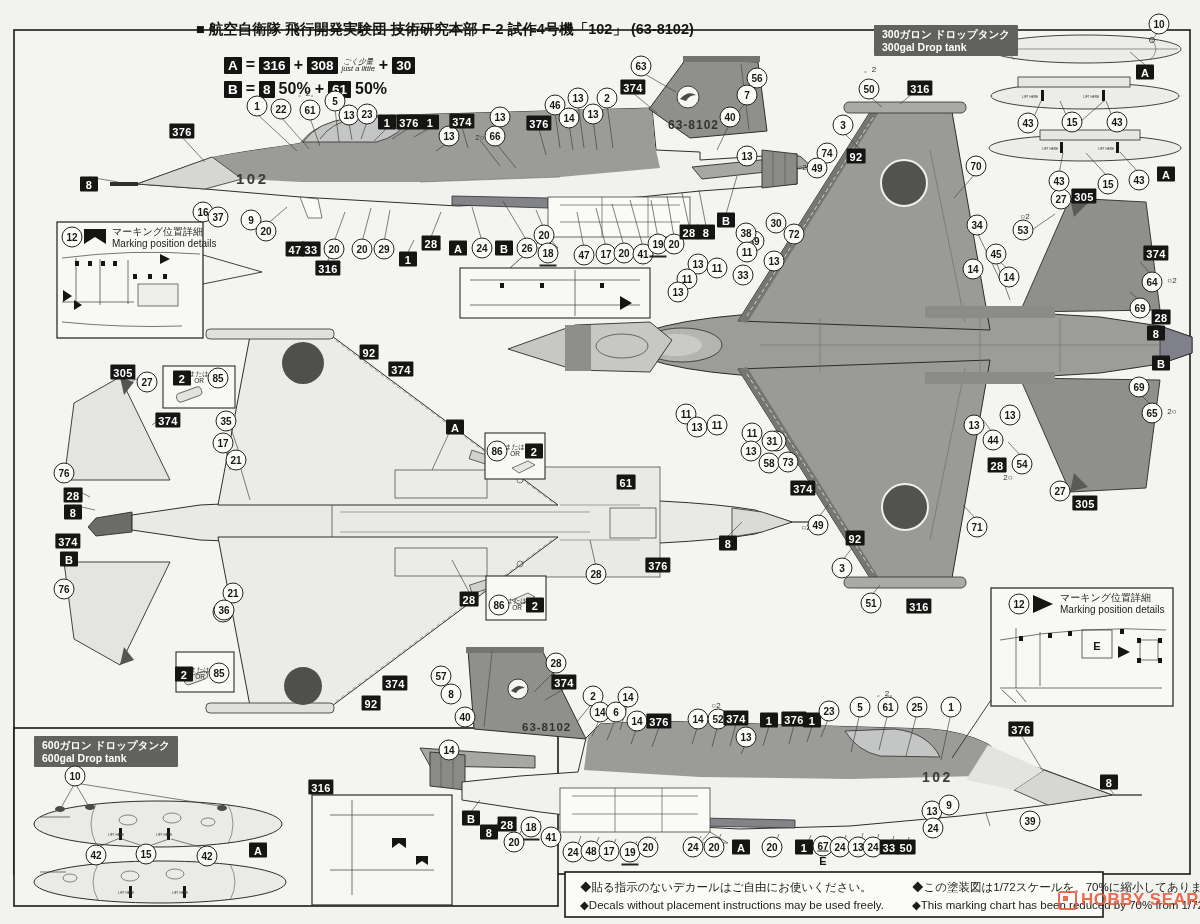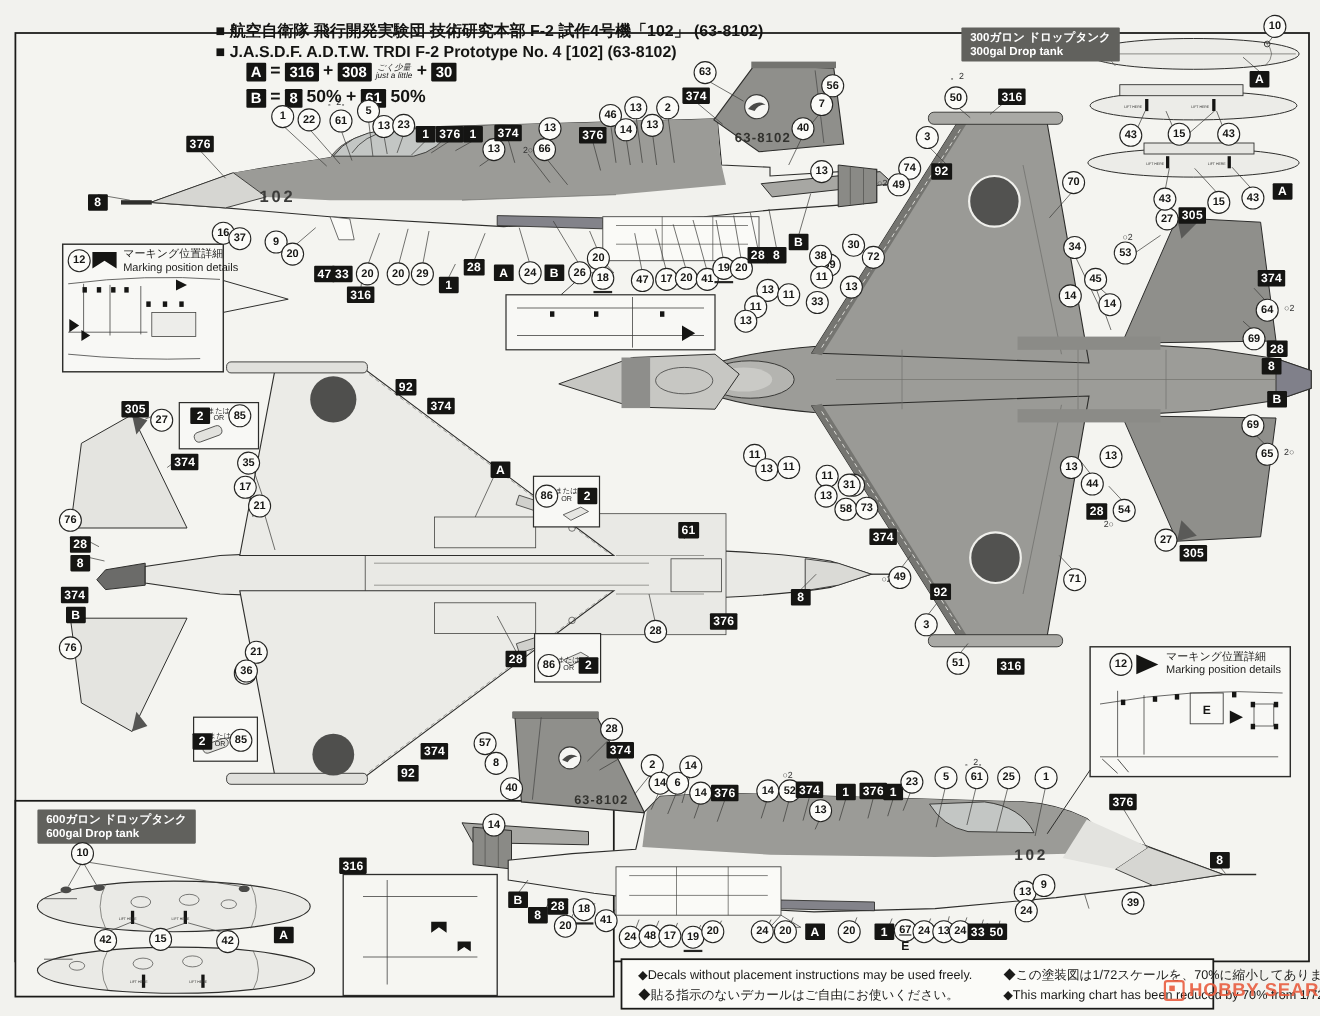--- a/index.html
+++ b/index.html
@@ -260,21 +260,20 @@
       <path d="M147,375 L132,381 M168,413 L152,425 M226,414 L240,455 M73,488 L90,497 M73,505 L95,510 M455,420 L432,470 M469,592 L452,560 M596,567 L590,540 M626,475 L622,490 M728,536 L742,522 M236,452 L250,500 M223,436 L230,470"></path>
       <path d="M556,670 L534,692 M564,689 L545,700 M593,702 L577,722 M600,718 L592,736 M616,718 L607,740 M628,703 L620,730 M637,727 L631,744 M659,727 L652,747 M698,725 L692,744 M718,725 L712,747 M736,724 L730,746 M746,743 L741,754 M769,726 L763,746 M794,725 L789,744 M812,726 L807,742 M829,717 L821,737 M860,713 L851,752 M888,713 L879,750 M917,713 L906,756 M951,713 L941,760 M1021,735 L1043,771 M1109,788 L1114,794"></path>
       <path d="M489,837 L499,821 M514,847 L521,831 M531,833 L541,821 M551,842 L559,827 M573,857 L581,836 M591,856 L599,837 M609,856 L616,839 M630,857 L637,841 M648,852 L656,837 M693,852 L701,836 M714,852 L721,834 M772,852 L779,834 M804,852 L811,835 M840,852 L846,835 M858,852 L863,833 M873,852 L879,834 M889,852 L894,836 M906,852 L909,837 M933,833 L941,816 M949,811 L956,801 M990,826 L986,813 M932,816 L926,801 M471,812 L480,800"></path>
       <path d="M1159,31 L1152,40 M1145,65 L1130,52 M1028,130 L1041,101 M1072,129 L1060,101 M1072,129 L1104,101 M1117,129 L1106,101 M1059,174 L1063,153 M1108,177 L1086,153 M1139,173 L1120,152 M75,783 L62,806 M75,783 L88,805 M75,783 L220,806 M96,848 L120,838 M146,847 L122,839 M146,847 L169,839 M207,849 L171,839"></path>
     </g>
   </svg>
 
 
   <div id="header-block" class="abs" style="left:196px;top:20px;">
     <div>■ 航空自衛隊 飛行開発実験団 技術研究本部 F-2 試作4号機「102」 (63-8102)</div>
-    <div>■ J.A.S.D.F. A.D.T.W. TRDI F-2 Prototype No. 4 [102] (63-8102)</div>
   </div>
 
   <div class="formula abs" style="left:224px;top:56px;">
     <span class="fb">A</span>
     <span>=</span>
     <span class="fb">316</span>
     <span>+</span>
     <span class="fb">308</span>
     <span class="stack">
       <i>ごく少量</i>
@@ -309,22 +308,22 @@
     <div>Marking position details</div>
   </div>
 
   <div class="mark-title abs" style="left:1060px;top:592px;">
     <div>マーキング位置詳細</div>
     <div>Marking position details</div>
   </div>
 
   <div id="notes" class="abs" style="left:580px;top:878px;">
     <div>
+      <div>◆貼る指示のないデカールはご自由にお使いください。</div>
       <div>◆Decals without placement instructions may be used freely.</div>
-      <div>◆貼る指示のないデカールはご自由にお使いください。</div>
     </div>
     <div>
       <div>◆この塗装図は1/72スケールを、70%に縮小してあります。</div>
       <div>◆This marking chart has been reduced by 70% from 1/72 scale.</div>
     </div>
   </div>
 
   <div id="watermark" class="abs" style="left:1058px;top:890px;">
     <span class="wm-icon"></span>
     <span>HOBBY SEARCH</span>

